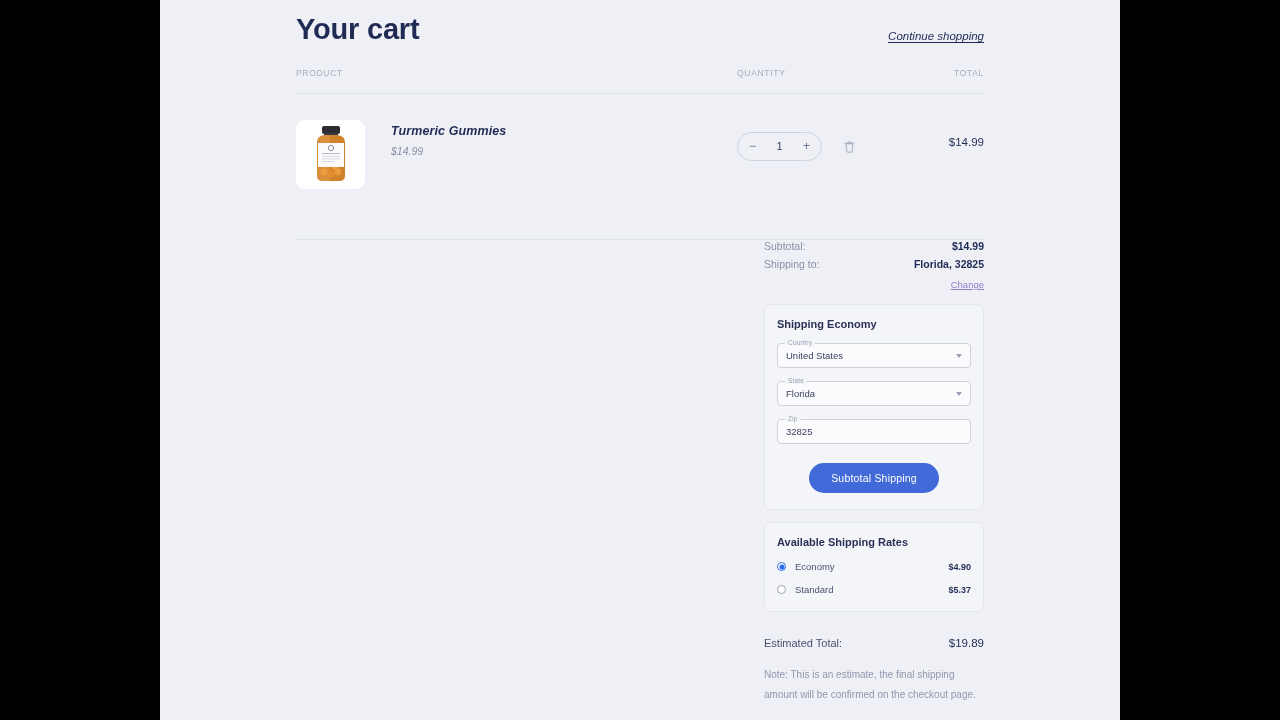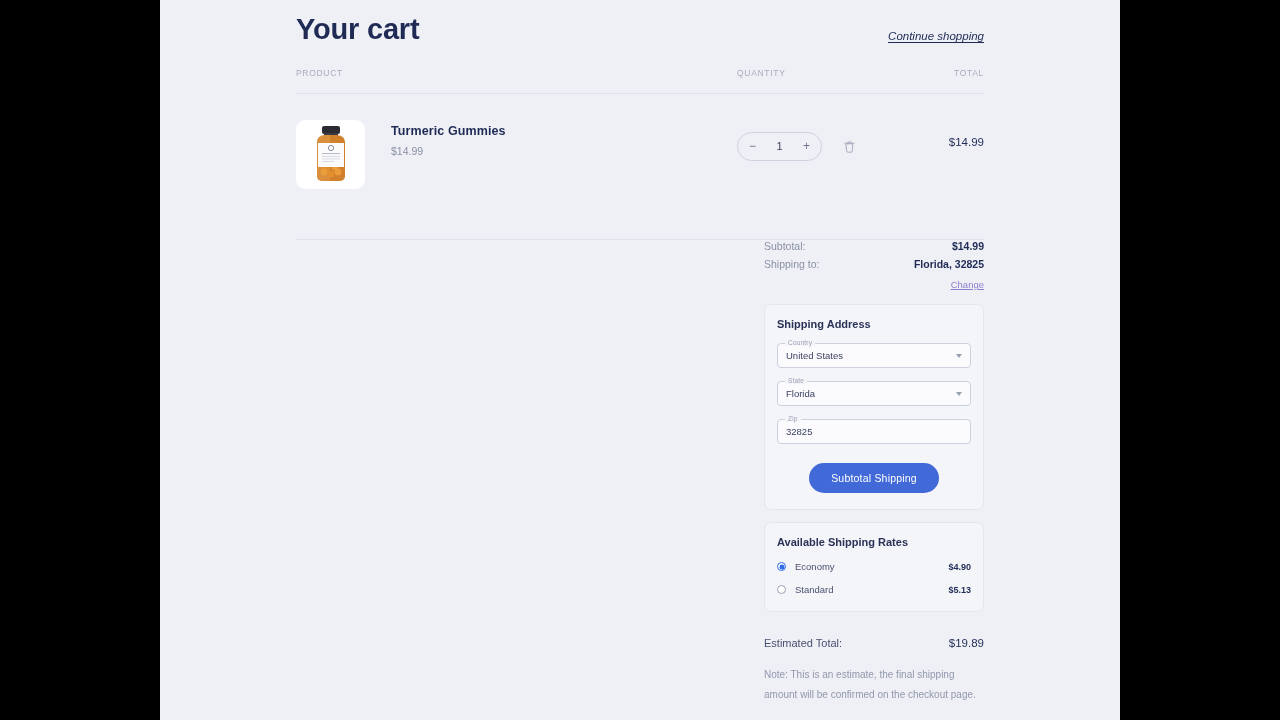--- a/index.html
+++ b/index.html
@@ -91,21 +91,21 @@
     width: 69px;
     height: 69px;
     border-radius: 9px;
     background: #ffffff;
     flex: 0 0 auto;
     display: flex;
     align-items: center;
     justify-content: center;
     overflow: hidden;
   }
-  .item-info { margin-left: 26px; padding-top: 4px; }
+  .item-info { margin-left: 26px; padding-top: 4px; font-style: italic; }
   .item-title {
     font-size: 12.5px;
     font-weight: bold;
     color: #1f2b55;
     letter-spacing: 0.1px;
   }
   .item-price {
     margin-top: 7px;
     font-size: 10.5px;
     color: #8a90a6;
@@ -388,21 +388,21 @@
       <div class="sum-row">
         <span class="sum-label">Shipping to:</span>
         <span class="sum-value">Florida, 32825</span>
       </div>
 
       <div class="change-row">
         <a class="change-link">Change</a>
       </div>
 
       <div class="card">
-        <div class="card-title">Shipping Address</div>
+        <div class="card-title">Shipping Economy</div>
 
         <div class="field">
           <span class="field-label">Country</span>
           <span class="field-value">United States</span>
           <span class="caret"></span>
         </div>
 
         <div class="field">
           <span class="field-label">State</span>
           <span class="field-value">Florida</span>
@@ -424,21 +424,21 @@
 
         <div class="rate-row">
           <span class="radio checked"></span>
           <span class="rate-name">Economy</span>
           <span class="rate-price">$4.90</span>
         </div>
 
         <div class="rate-row">
           <span class="radio"></span>
           <span class="rate-name">Standard</span>
-          <span class="rate-price">$5.13</span>
+          <span class="rate-price">$5.37</span>
         </div>
       </div>
 
       <div class="total-row">
         <span class="total-label">Estimated Total:</span>
         <span class="total-value">$19.89</span>
       </div>
 
       <div class="note">Note: This is an estimate, the final shipping amount will be confirmed on the checkout page.</div>
 

